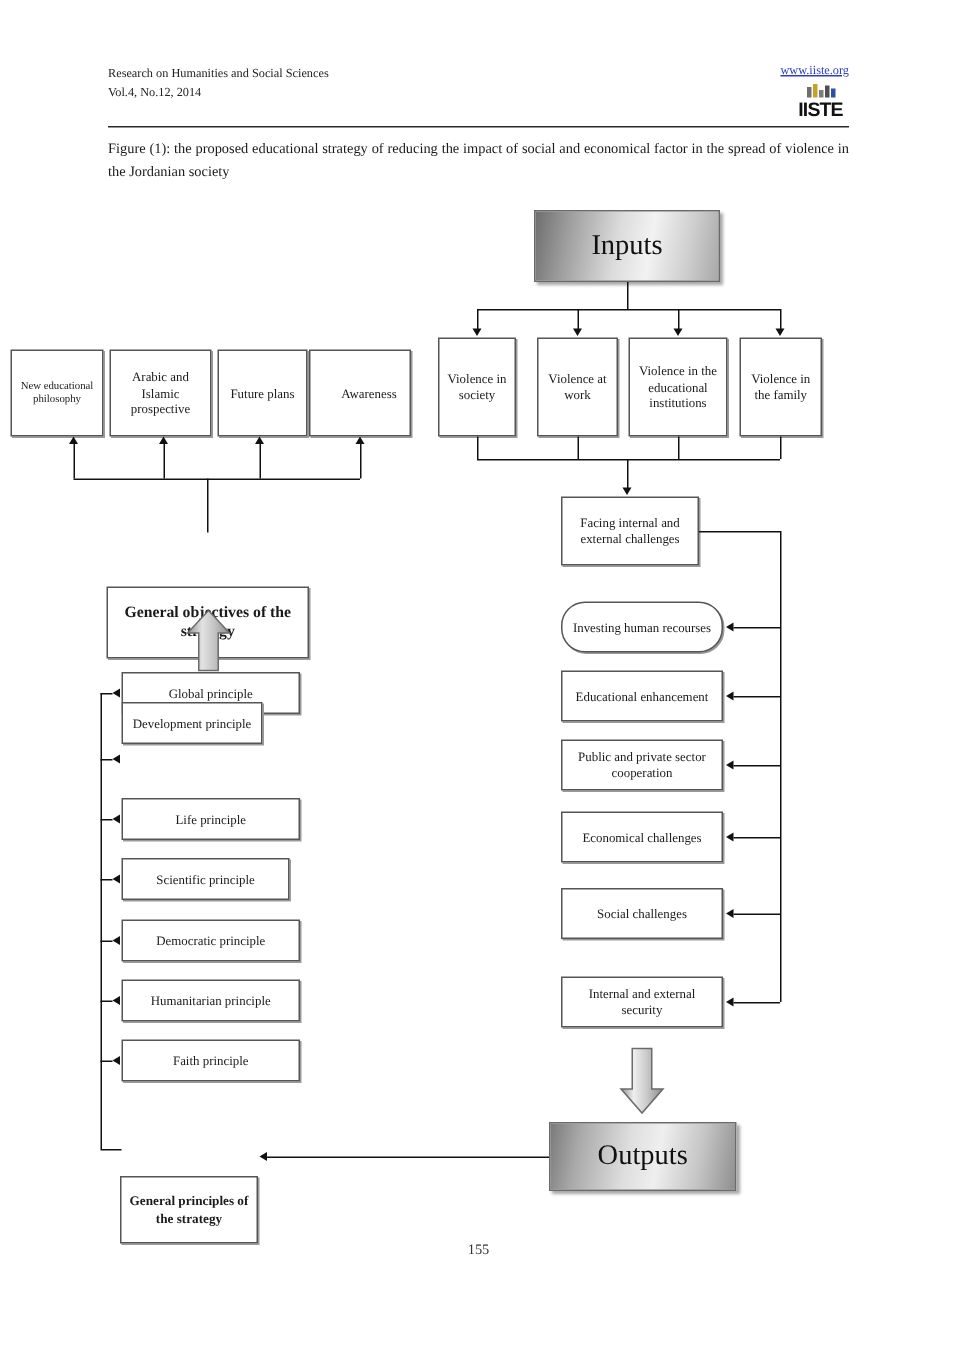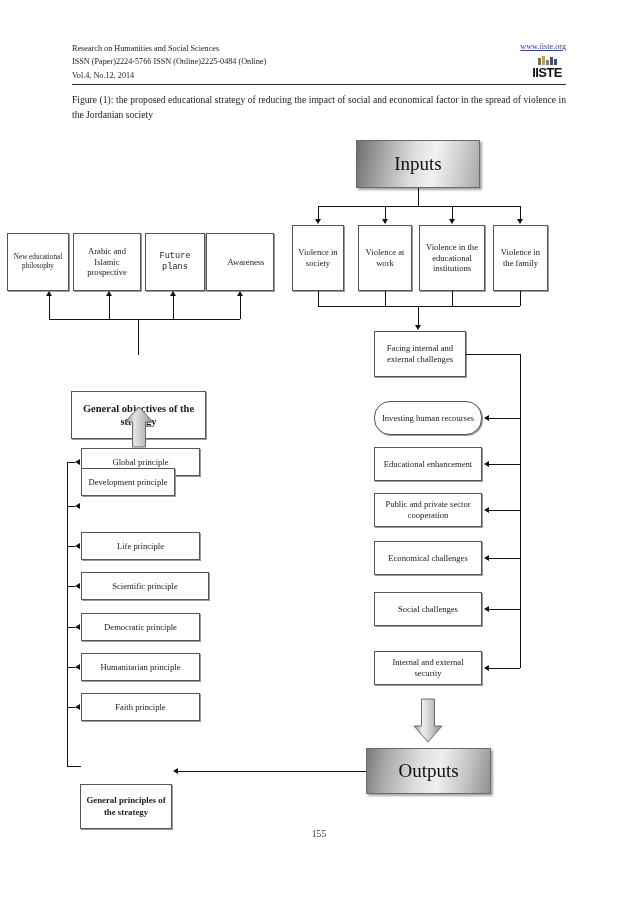--- a/index.html
+++ b/index.html
@@ -103,21 +103,20 @@
     position:absolute; left:0; top:828px; width:638px;
     text-align:center; font-size:9.6px; color:#333;
   }
 </style>
 </head>
 <body>
 
 <div id="page-header">
   <div class="hdr-lines">
     <div class="hdr-line">Research on Humanities and Social Sciences</div>
-    <div class="hdr-line">ISSN (Paper)2224-5766 ISSN (Online)2225-0484 (Online)</div>
     <div class="hdr-line">Vol.4, No.12, 2014</div>
   </div>
   <a id="journal-site" href="#">www.iiste.org</a>
   <div id="iiste-logo">
     <div class="logo-bars">
       <i class="b1"></i>
         <i class="b2"></i>
         <i class="b3"></i>
         <i class="b4"></i>
         <i class="b5"></i>
@@ -207,21 +206,21 @@
 
 <div class="hline" style="left:489px; top:668px; width:31px;"></div>
 <div class="arrow-l" style="left:483.5px; top:664.6px;"></div>
 
 <div class="box thick" style="left:7px; top:233px; width:62px; height:58px; font-size:7.2px;">
   <span>New educational philosophy</span>
 </div>
 <div class="box thick" style="left:73px; top:233px; width:68px; height:58px;">
   <span>Arabic and Islamic prospective</span>
 </div>
-<div class="box thick" style="left:145px; top:233px; width:60px; height:58px;font-family:Liberation Mono, monospace;">
+<div class="box thick" style="left:145px; top:233px; width:60px; height:58px;">
   <span>Future plans</span>
 </div>
 <div class="box thick" style="left:206px; top:233px; width:68px; height:58px;padding-left:15px;">
   <span>Awareness</span>
 </div>
 
 <div class="arrow-u" style="left:45.6px; top:291px;"></div>
 <div class="arrow-u" style="left:105.6px; top:291px;"></div>
 <div class="arrow-u" style="left:169.6px; top:291px;"></div>
 <div class="arrow-u" style="left:236.6px; top:291px;"></div>
@@ -252,21 +251,21 @@
 
 <div class="box thick" style="left:81px; top:448px; width:119px; height:28px;">
   <span>Global principle</span>
 </div>
 <div class="box thick" style="left:81px; top:468px; width:94px; height:28px;">
   <span>Development principle</span>
 </div>
 <div class="box thick" style="left:81px; top:532px; width:119px; height:28px;">
   <span>Life principle</span>
 </div>
-<div class="box thick" style="left:81px; top:572px; width:128px; height:28px;">
+<div class="box thick" style="left:81px; top:572px; width:112px; height:28px;">
   <span>Scientific principle</span>
 </div>
 <div class="box thick" style="left:81px; top:613px; width:119px; height:28px;">
   <span>Democratic principle</span>
 </div>
 <div class="box thick" style="left:81px; top:653px; width:119px; height:28px;">
   <span>Humanitarian principle</span>
 </div>
 <div class="box thick" style="left:81px; top:693px; width:119px; height:28px;">
   <span>Faith principle</span>

